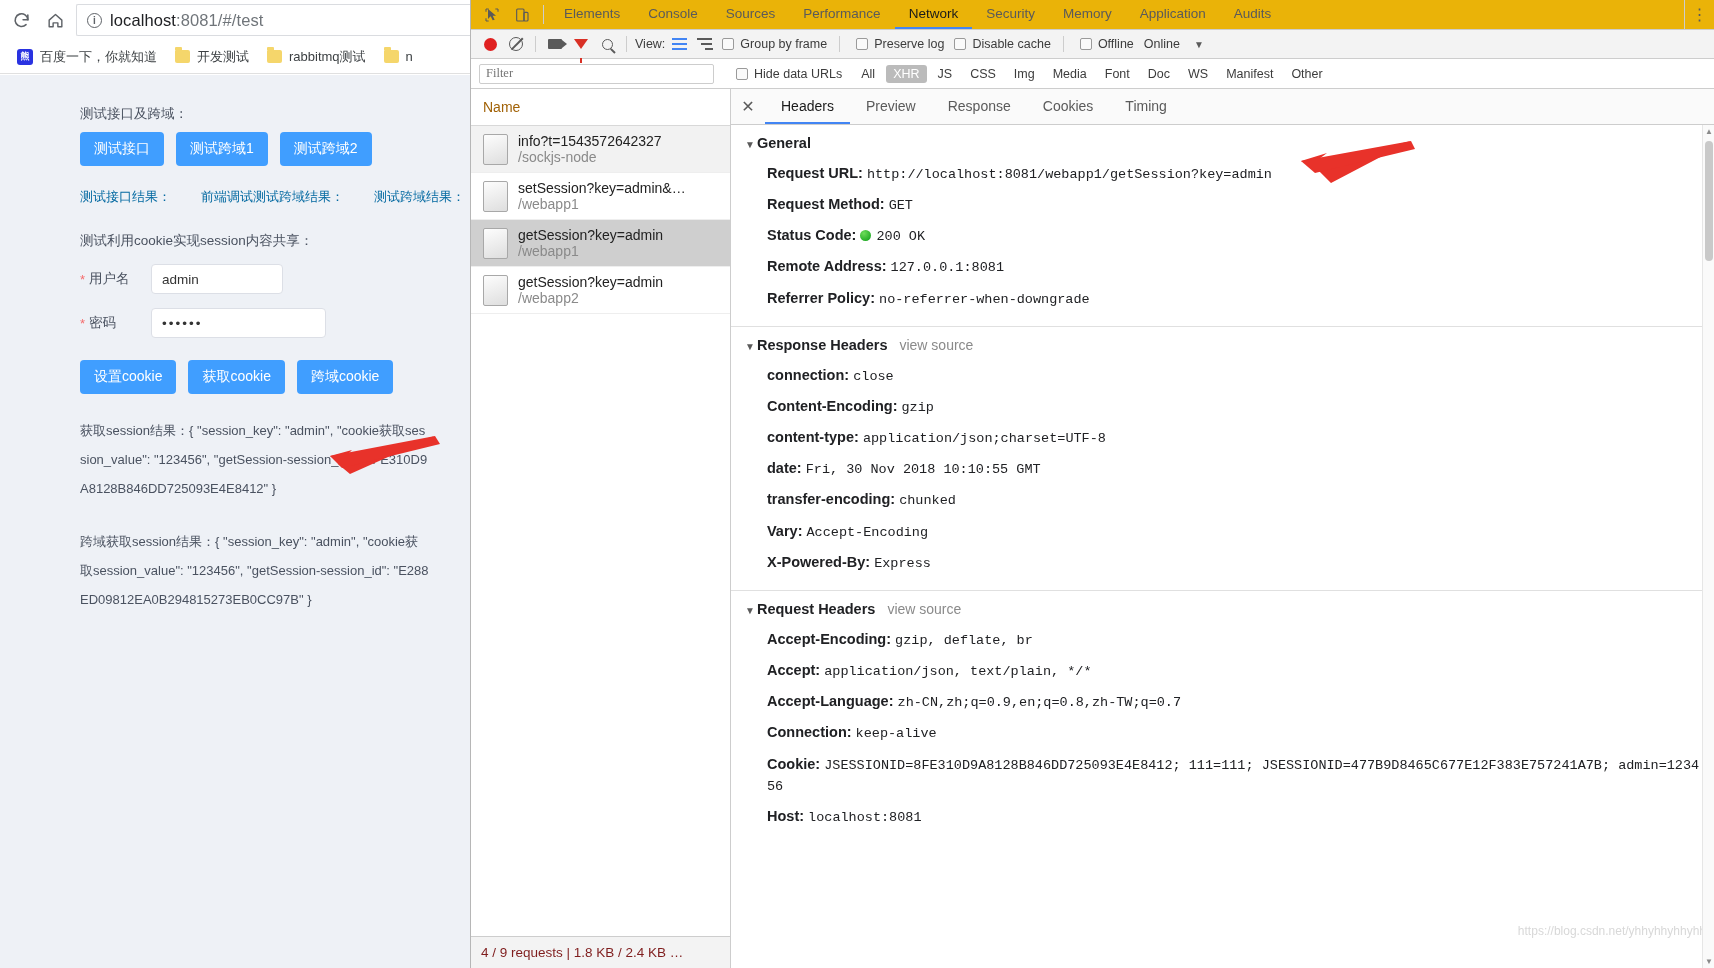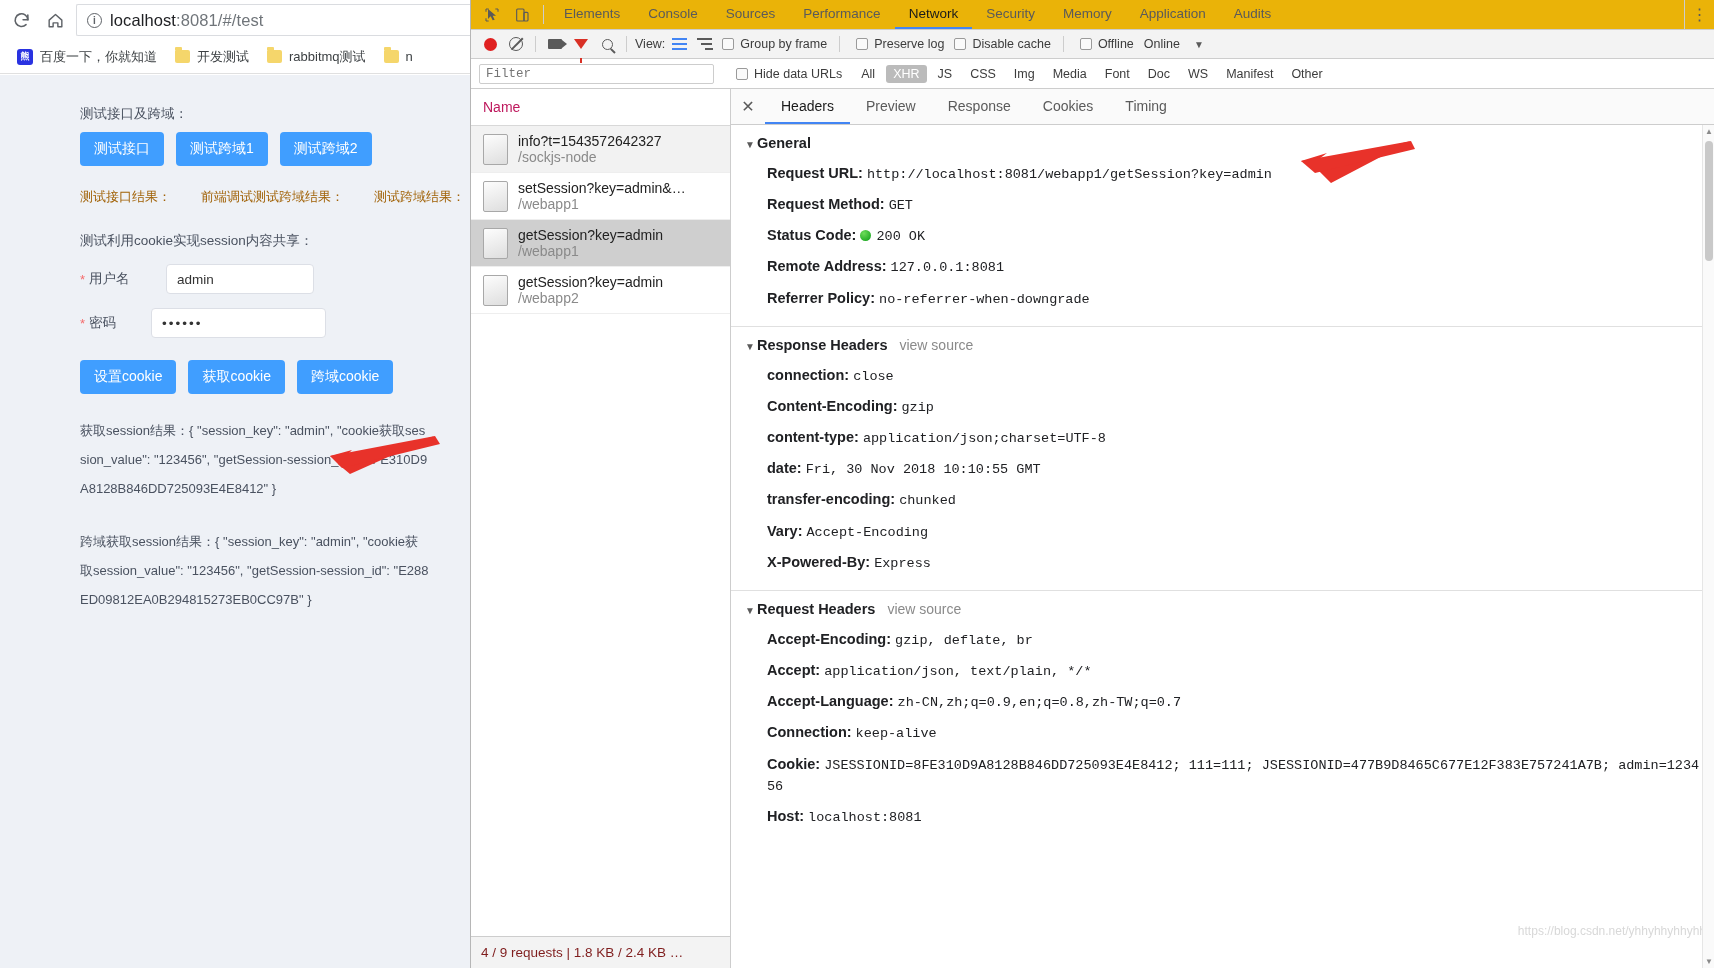--- a/index.html
+++ b/index.html
@@ -40,30 +40,30 @@
 
   .page-body { position:absolute; top:75px; left:0; right:0; bottom:0; background:#eef1f6; }
   .page-inner { padding: 30px 0 0 80px; }
   .sec-label { font-size: 13.5px; color: #4a5260; margin-bottom: 9px; }
   .btn-row { display:flex; gap: 12px; margin-bottom: 22px; }
   .el-btn {
     background:#409eff; color:#fff; border:none; border-radius:4px;
     font-size: 14px; padding: 8px 14px; font-family:"Liberation Sans", sans-serif;
     cursor:pointer; white-space:nowrap;
   }
-  .result-row { display:flex; gap: 30px; font-size:13px; color:#a16207; margin-bottom: 26px; }
+  .result-row { display:flex; gap: 30px; font-size:13px; color:#0369a1; margin-bottom: 26px; }
   .form-row { display:flex; align-items:center; margin-bottom: 14px; }
   .req-star { color:#f56c6c; margin-right:4px; font-size:13px; }
   .form-label { font-size:13.5px; color:#4a5260; width: 62px; }
   .el-input {
     height: 30px; border:1px solid #dcdfe6; border-radius:4px; background:#fff;
     font-size:13.5px; color:#333; padding: 0 10px; font-family:"Liberation Sans", sans-serif;
     outline:none;
   }
-  .inp-user { width: 148px; margin-left: 15px; }
+  .inp-user { width: 132px; }
   .inp-pass { width: 175px; letter-spacing: 2px; }
   .out-block { font-size: 13px; color:#4a5260; line-height: 29px; width: 350px; word-break: break-all; margin-top: 14px;}
   .out-block.second { margin-top: 24px; }
 
   
   .arrow { position:absolute; pointer-events:none; }
 
   
   .devtools { flex:1; height:968px; background:#fff; display:flex; flex-direction:column;
               border-left: 1px solid #b6b6b6; position:relative; }
@@ -104,27 +104,27 @@
   .viewmode2 i:nth-child(1){width:100%} .viewmode2 i:nth-child(2){width:70%;margin-left:4px}
   .viewmode2 i:nth-child(3){width:50%;margin-left:8px}
   .cb { width:12px;height:12px;border:1px solid #9a9a9a;border-radius:2px;background:#fafafa;display:inline-block;
         vertical-align:-2px; margin-right:6px; }
   .tb-check { display:flex; align-items:center; margin-left:10px; white-space:nowrap; }
   .caret-dn { margin-left:14px; font-size:10px; color:#5a5a5a; }
 
   .dt-filterbar { height:30px; display:flex; align-items:center; background:#fff;
                   border-bottom:1px solid #cdcdcd; padding: 0 8px; gap:0; font-size:12.5px; color:#3c3c3c;}
   .filter-input { width: 235px; height:20px; border:1px solid #cdcdcd; border-radius:2px;
-                  font-size:12.5px; padding:0 6px; color:#c2410c; font-family:Liberation Mono, monospace; outline:none;}
+                  font-size:12.5px; padding:0 6px; color:#c2410c; font-family:Liberation Serif, serif; outline:none;}
   .type-pill { padding: 2px 7px; border-radius:3px; margin: 0 2px; white-space:nowrap; }
   .type-pill.active { background:#bbb; color:#fff; }
 
   .dt-main { flex:1; display:flex; min-height:0; }
   .reqlist { width: 260px; flex:0 0 260px; border-right:1px solid #cdcdcd; display:flex; flex-direction:column; background:#fff;}
-  .reqlist-head { height:37px; display:flex; align-items:center; padding-left:12px; font-size:14px; color:#be185d;
+  .reqlist-head { height:37px; display:flex; align-items:center; padding-left:12px; font-size:14px; color:#a16207;
                   border-bottom:1px solid #d8d8d8; background:#fff;}
   .reqlist-body { flex:1; overflow:hidden; }
   .req-row { display:flex; align-items:center; gap:10px; padding: 7px 8px 7px 12px; border-bottom:1px solid #eee; }
   .req-row.alt { background:#f2f2f2; }
   .req-row.sel { background:#cfcfcf; }
   .doc-ico { width:25px;height:31px;background:linear-gradient(160deg,#fdfdfd,#dedede);
              border:1px solid #a8a8a8;border-radius:2px;flex:0 0 25px;}
   .req-texts { min-width:0; }
   .req-name { font-size:14px; color:#222; white-space:nowrap; overflow:hidden; text-overflow:ellipsis; max-width:205px;}
   .req-path { font-size:14px; color:#8a8a8a; white-space:nowrap; }

